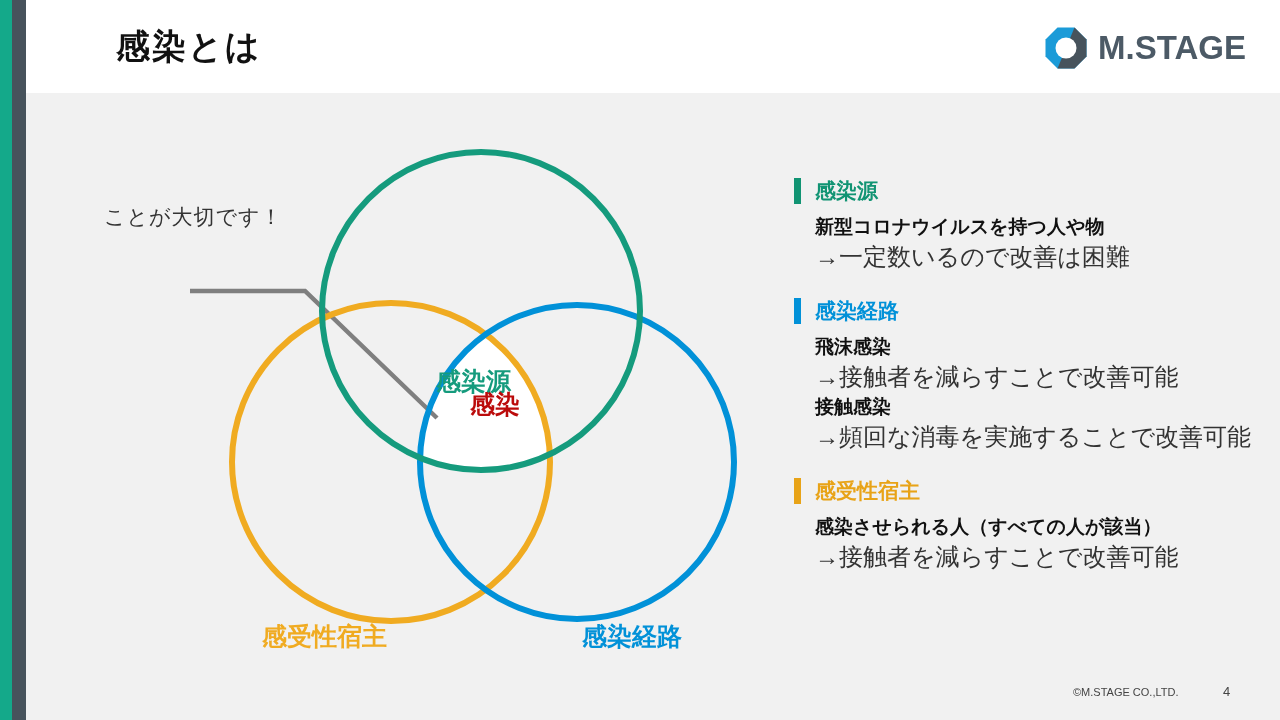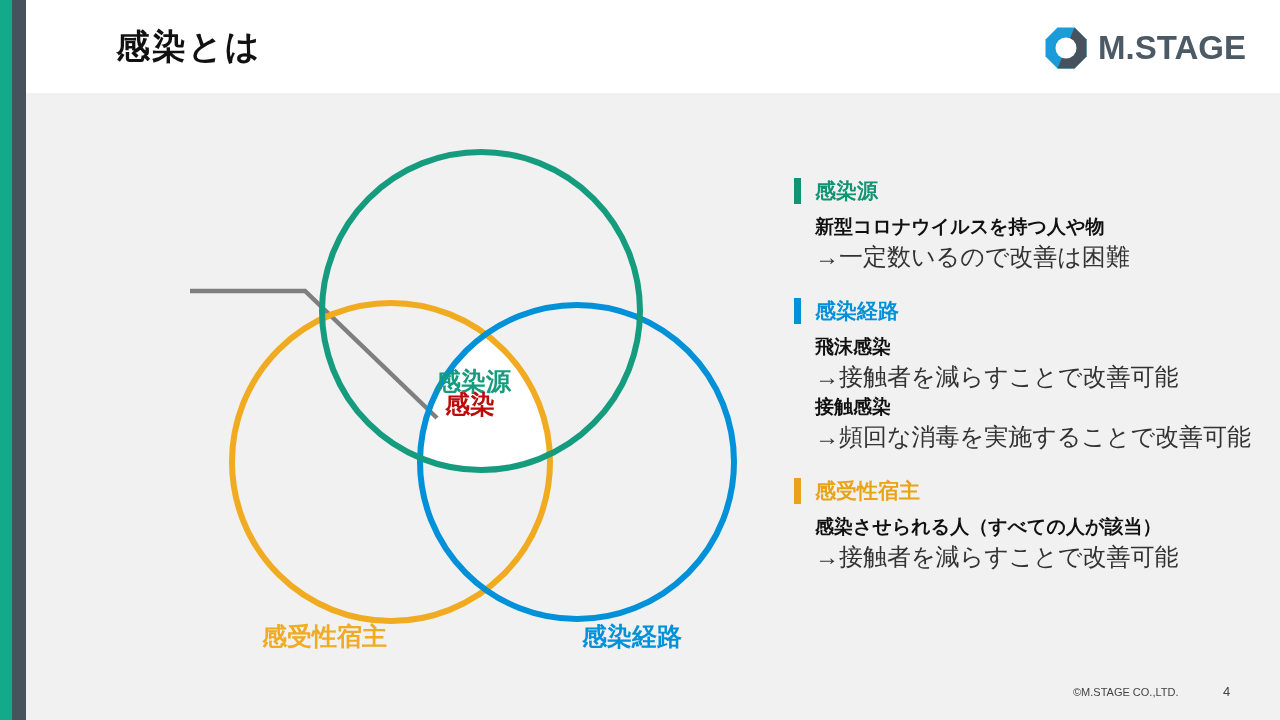--- a/index.html
+++ b/index.html
@@ -84,21 +84,21 @@
     white-space: nowrap;
   }
   .lbl-source { left: 246px; top: 235px; color: #159b7d; }
   .lbl-host   { left:  72px; top: 490px; color: #f0ab21; }
   .lbl-route  { left: 392px; top: 490px; color: #0191d8; }
 
   .center-label {
     position: absolute;
     left: 255px; top: 255px;
     width: 100px;
-    text-align: left;
+    text-align: center;
     font-size: 25px;
     font-weight: bold;
     color: #bb0b0b;
     line-height: 38px;
   }
 
   
   .callout {
     position: absolute;
     left: 104px; top: 200px;
@@ -233,20 +233,21 @@
     <div class="venn-label lbl-source">感染源</div>
     <div class="venn-label lbl-host">感受性宿主</div>
     <div class="venn-label lbl-route">感染経路</div>
 
     <div class="center-label">
       <div>感染</div>
     </div>
   </div>
 
   <div class="callout">
+    <div class="callout-line2">ことが大切です！</div>
   </div>
 
   <div class="panel">
 
     <div class="section">
       <div class="section-head">
         <span class="bar bar-green"></span>
         <span class="section-title t-green">感染源</span>
       </div>
       <div class="item-strong">新型コロナウイルスを持つ人や物</div>

